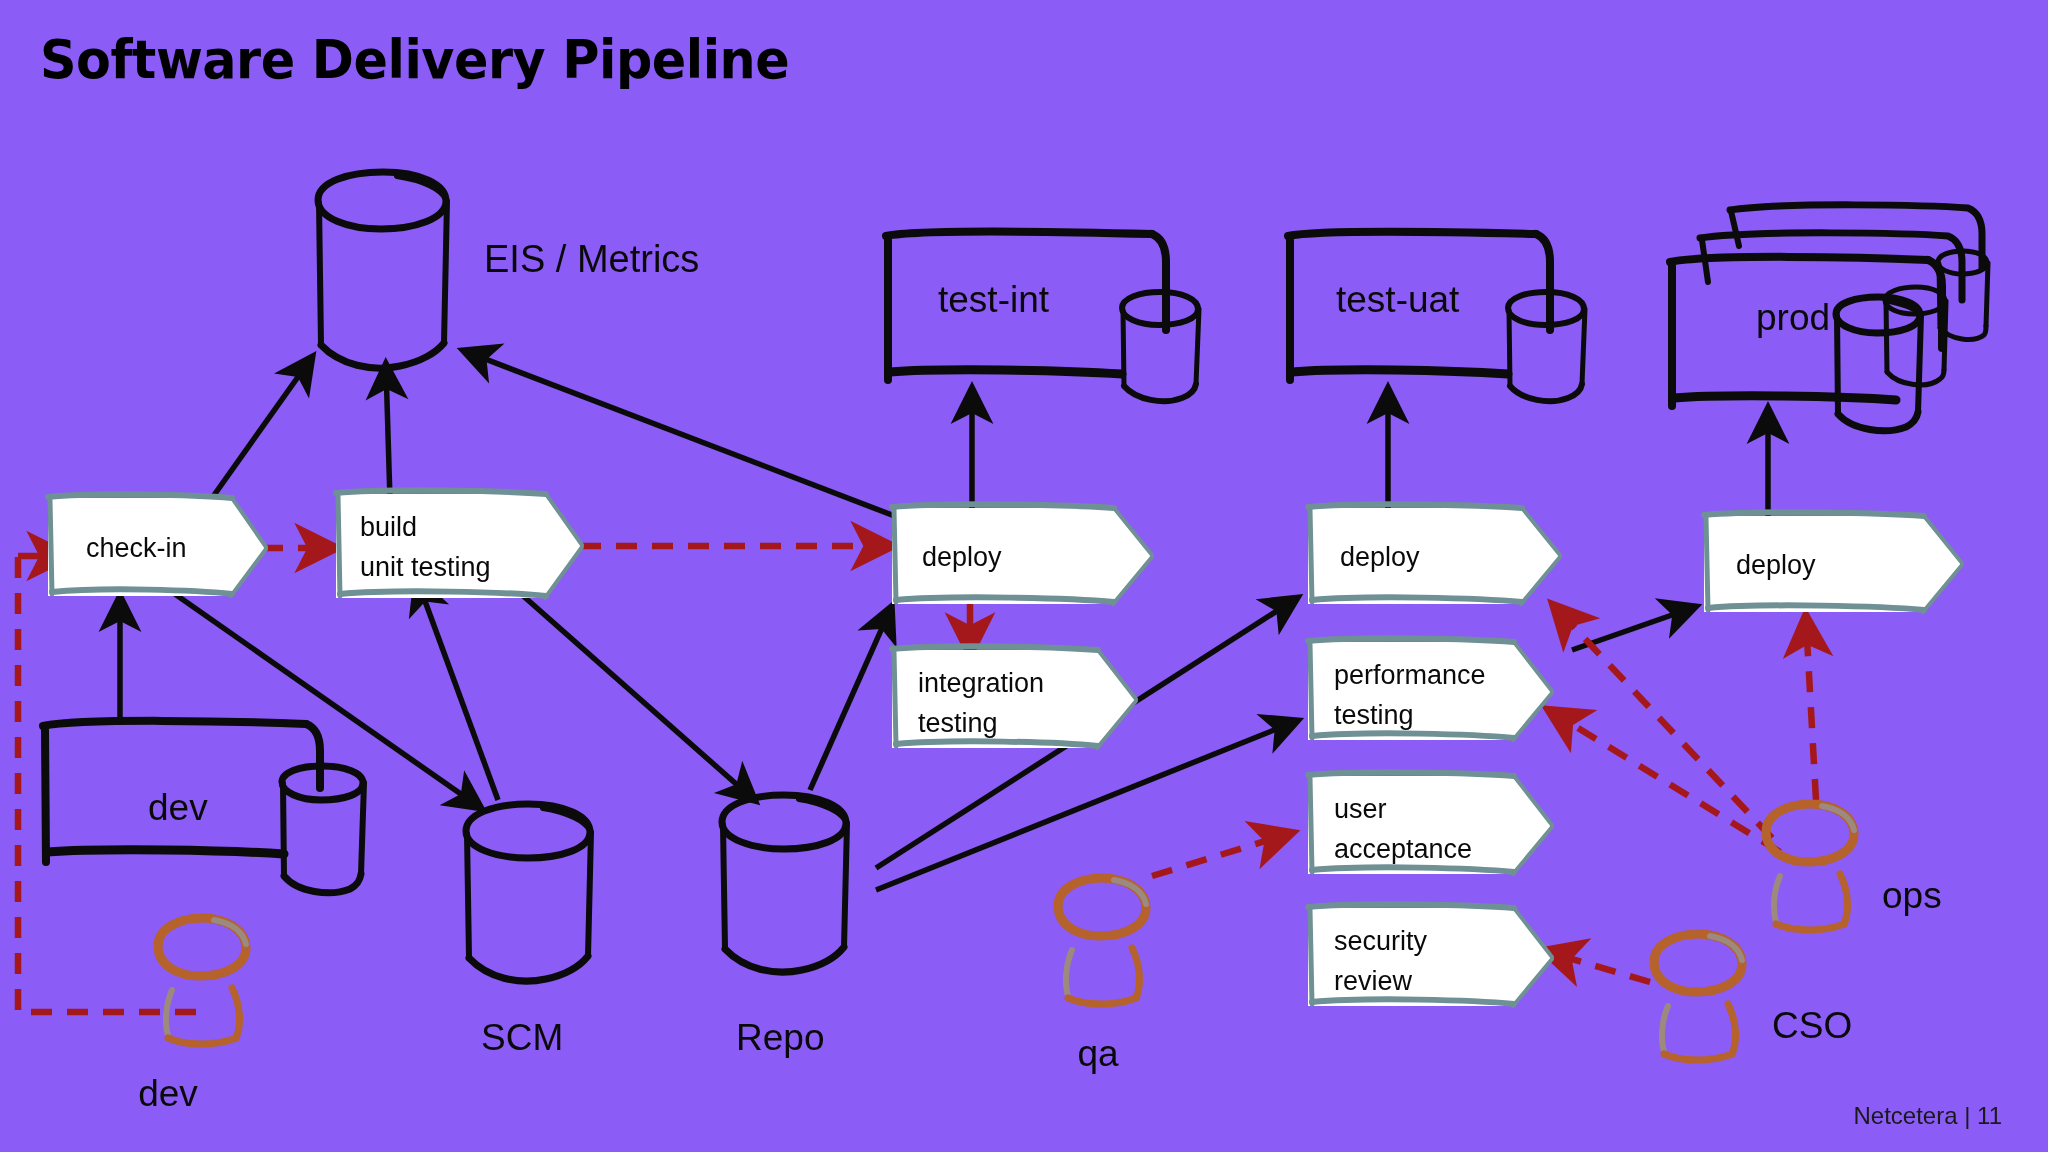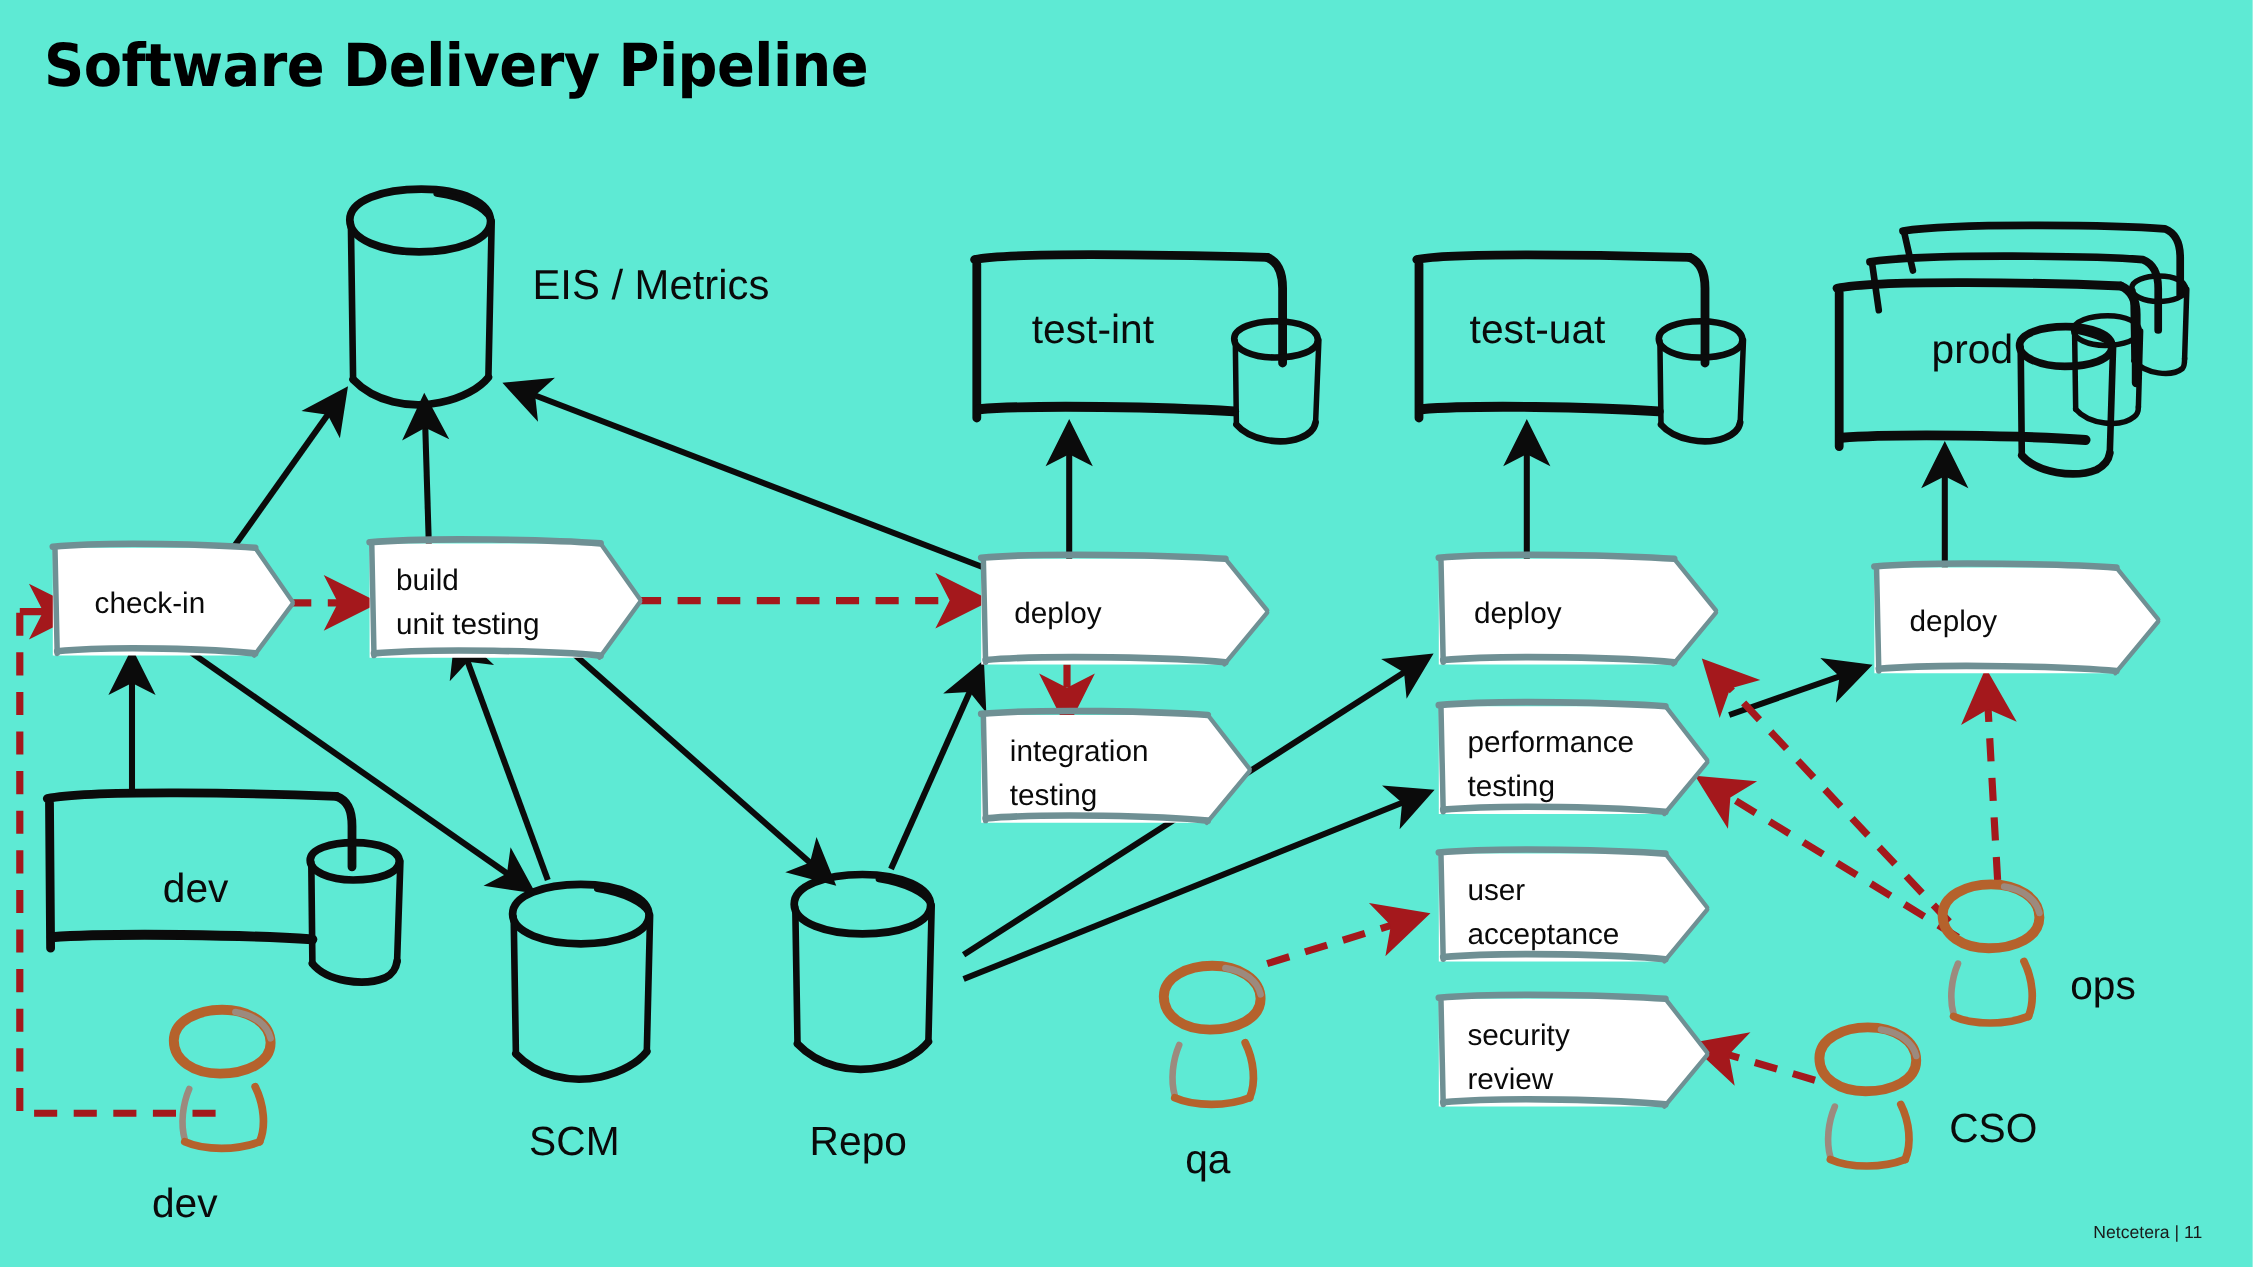--- a/index.html
+++ b/index.html
@@ -4,42 +4,42 @@
 <style>
   html, body {
     margin: 0;
     padding: 0;
     background: #ffffff;
   }
   #slide {
     position: relative;
     width: 2048px;
     height: 1152px;
-    background: #5eead4;
+    background: #8b5cf6;
     overflow: hidden;
     font-family: "Liberation Sans", sans-serif;
   }
   #title {
     position: absolute;
     left: 40px;
     top: 28px;
     font-family: "DejaVu Sans", sans-serif;
     font-weight: bold;
     font-size: 54px;
     letter-spacing: -0.5px;
     color: #000000;
     white-space: nowrap;
     transform: scaleX(0.94);
     transform-origin: left center;
   }
   #footer {
     position: absolute;
     right: 46px;
     bottom: 22px;
-    font-size: 16px;
+    font-size: 24px;
     color: #1a1a1a;
     font-family: "Liberation Sans", sans-serif;
   }
   svg#canvas {
     position: absolute;
     left: 0;
     top: 0;
     width: 2048px;
     height: 1152px;
   }

